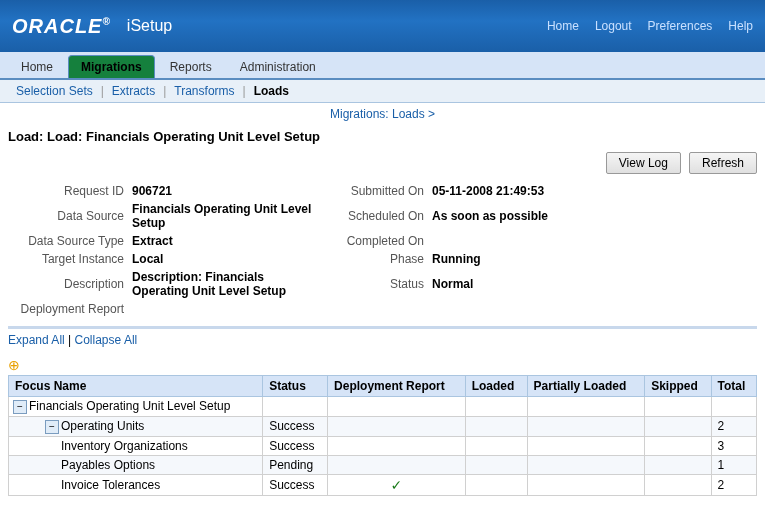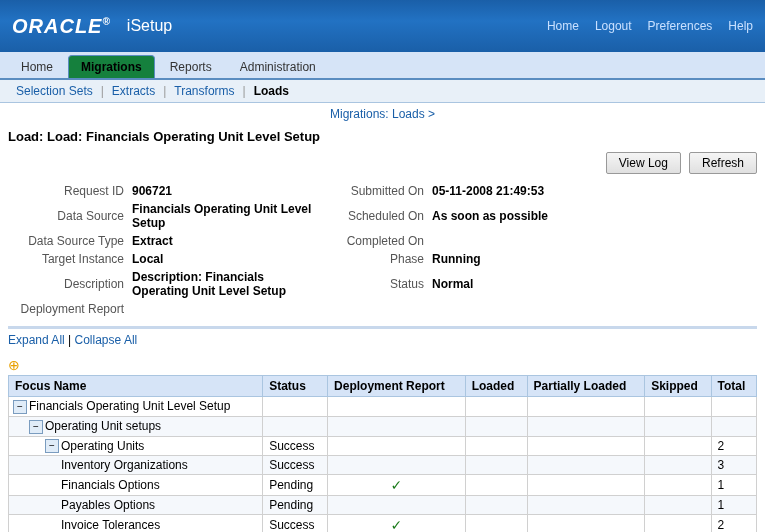--- a/index.html
+++ b/index.html
@@ -288,56 +288,38 @@
     <tr>
           <td style="padding-left: 4px;"><span class="expand-icon">−</span><span>Financials Operating Unit Level Setup</span></td>
           <td></td>
           <td style="text-align: center;"></td>
           <td></td>
           <td></td>
           <td></td>
           <td></td>
         </tr>
         <tr>
-          <td style="padding-left: 20px;"><span class="expand-icon">−</span><span>Operating Unit setups</span></td>
-          <td></td>
-          <td style="text-align: center;"></td>
-          <td></td>
-          <td></td>
-          <td></td>
-          <td></td>
-        </tr>
-        <tr>
           <td style="padding-left: 36px;"><span class="expand-icon">−</span><span>Operating Units</span></td>
           <td>Success</td>
           <td style="text-align: center;"></td>
           <td></td>
           <td></td>
           <td></td>
           <td>2</td>
         </tr>
         <tr>
           <td style="padding-left: 52px;"><span>Inventory Organizations</span></td>
           <td>Success</td>
           <td style="text-align: center;"></td>
           <td></td>
           <td></td>
           <td></td>
           <td>3</td>
         </tr>
         <tr>
-          <td style="padding-left: 52px;"><span>Financials Options</span></td>
-          <td>Pending</td>
-          <td style="text-align: center;"><span class="checkmark">✓</span></td>
-          <td></td>
-          <td></td>
-          <td></td>
-          <td>1</td>
-        </tr>
-        <tr>
           <td style="padding-left: 52px;"><span>Payables Options</span></td>
           <td>Pending</td>
           <td style="text-align: center;"></td>
           <td></td>
           <td></td>
           <td></td>
           <td>1</td>
         </tr>
         <tr>
           <td style="padding-left: 52px;"><span>Invoice Tolerances</span></td>

